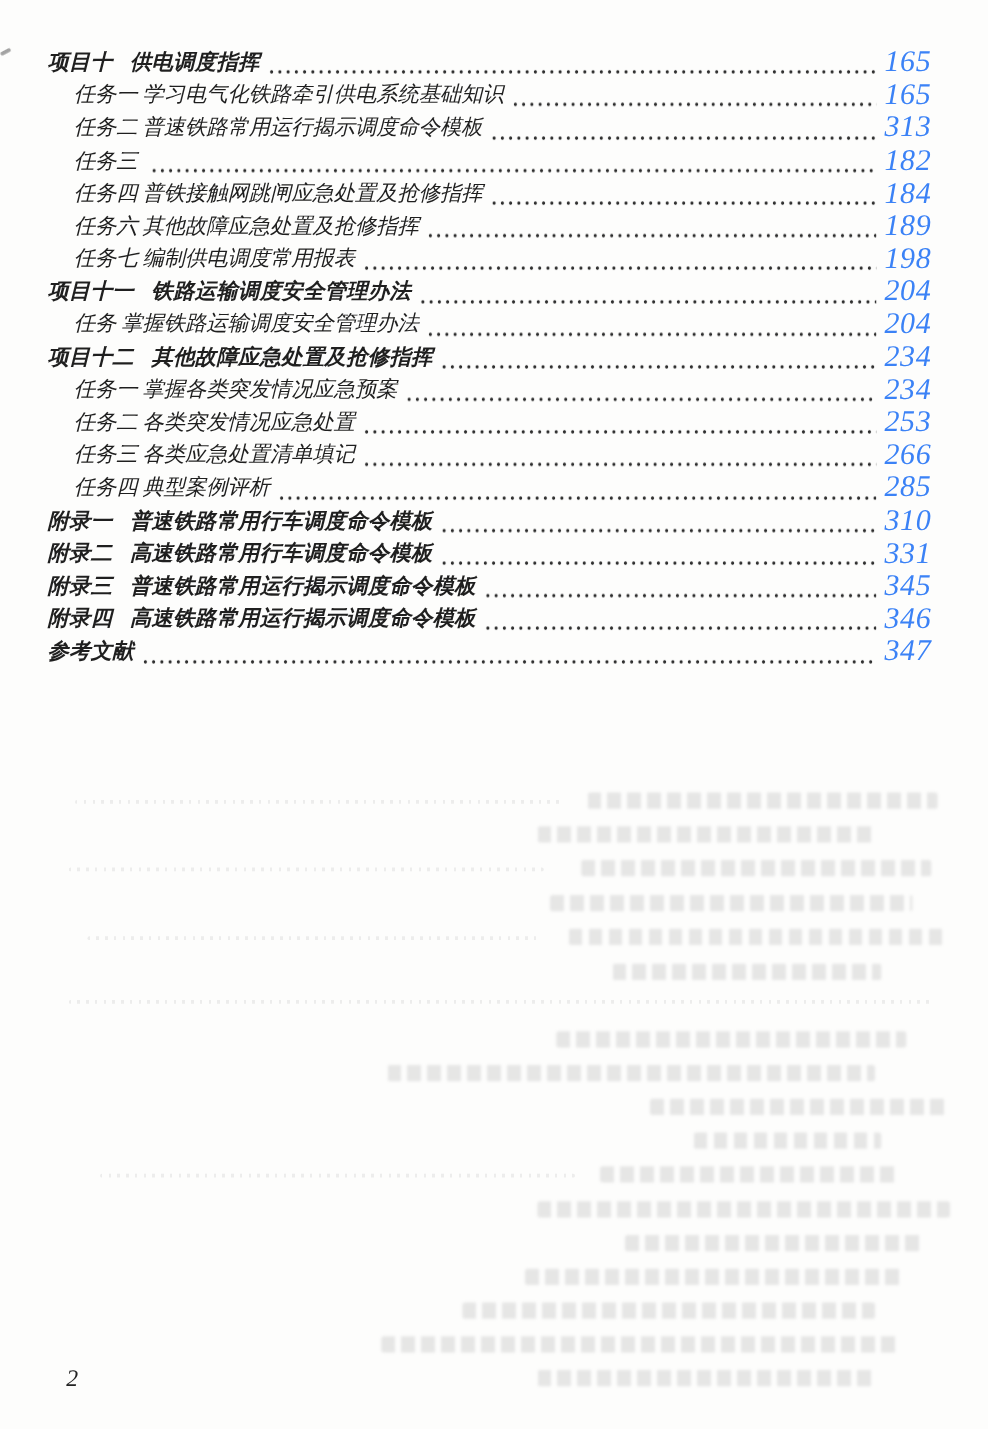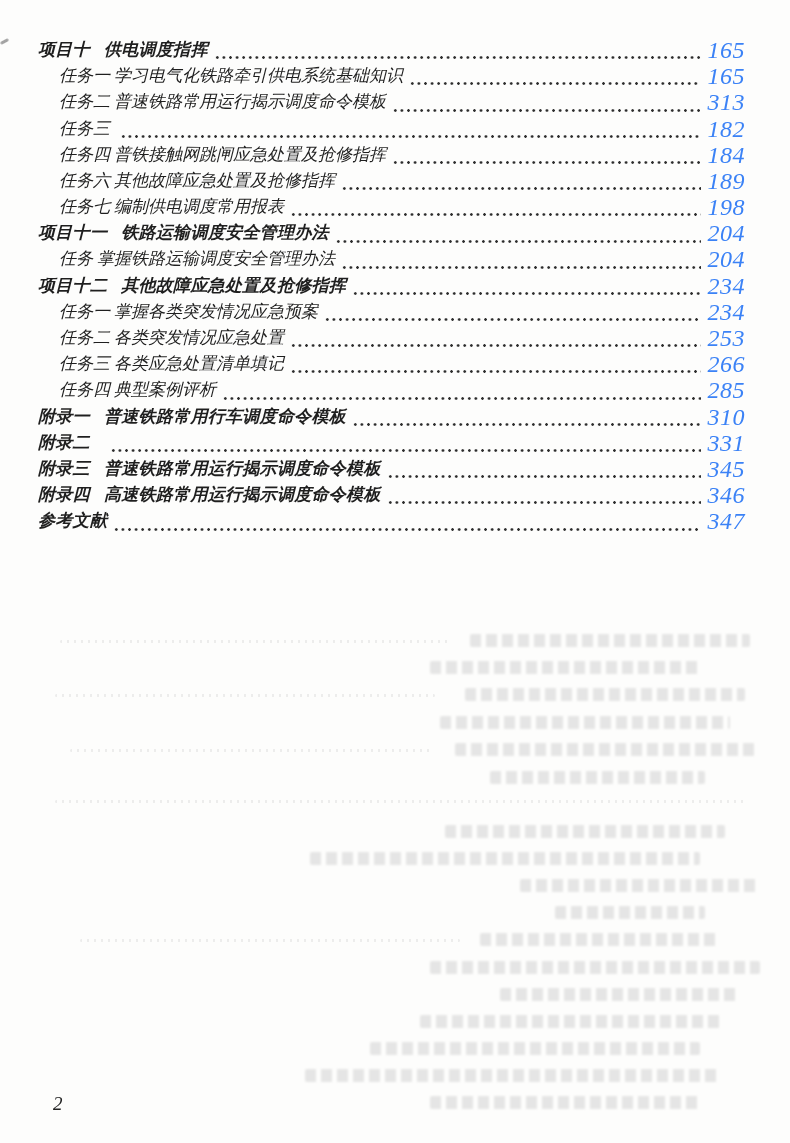--- a/index.html
+++ b/index.html
@@ -200,20 +200,21 @@
 
     <div class="row appendix">
       <span class="lbl">附录一</span>
         <span class="ttl">普速铁路常用行车调度命令模板</span>
       <span class="dots"></span>
       <span class="pg">310</span>
     </div>
 
     <div class="row appendix">
       <span class="lbl">附录二</span>
+        <span class="ttl">高速铁路常用行车调度命令模板</span>
       <span class="dots"></span>
       <span class="pg">331</span>
     </div>
 
     <div class="row appendix">
       <span class="lbl">附录三</span>
         <span class="ttl">普速铁路常用运行揭示调度命令模板</span>
       <span class="dots"></span>
       <span class="pg">345</span>
     </div>

